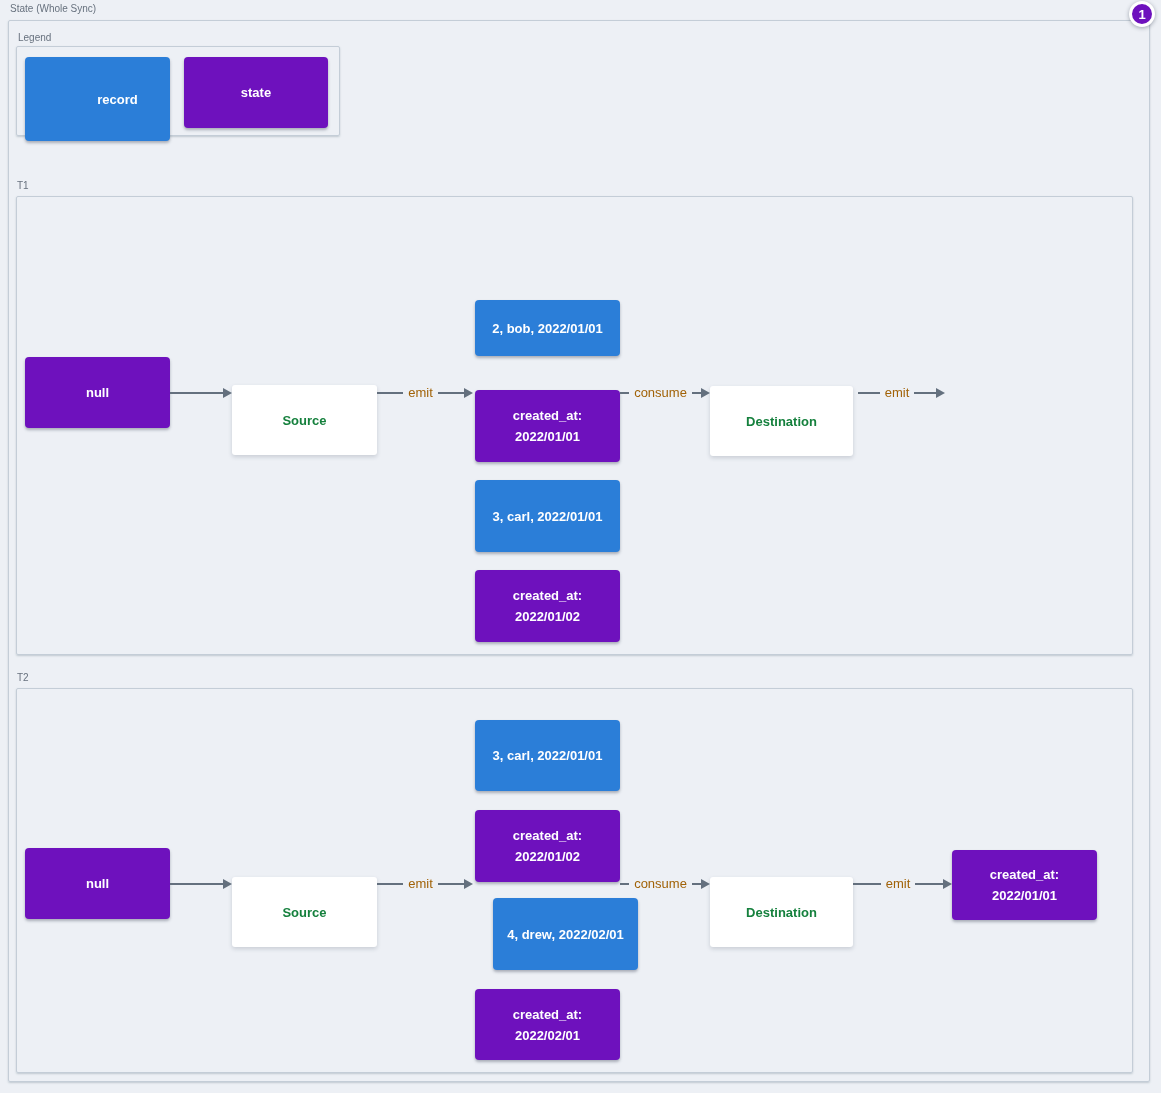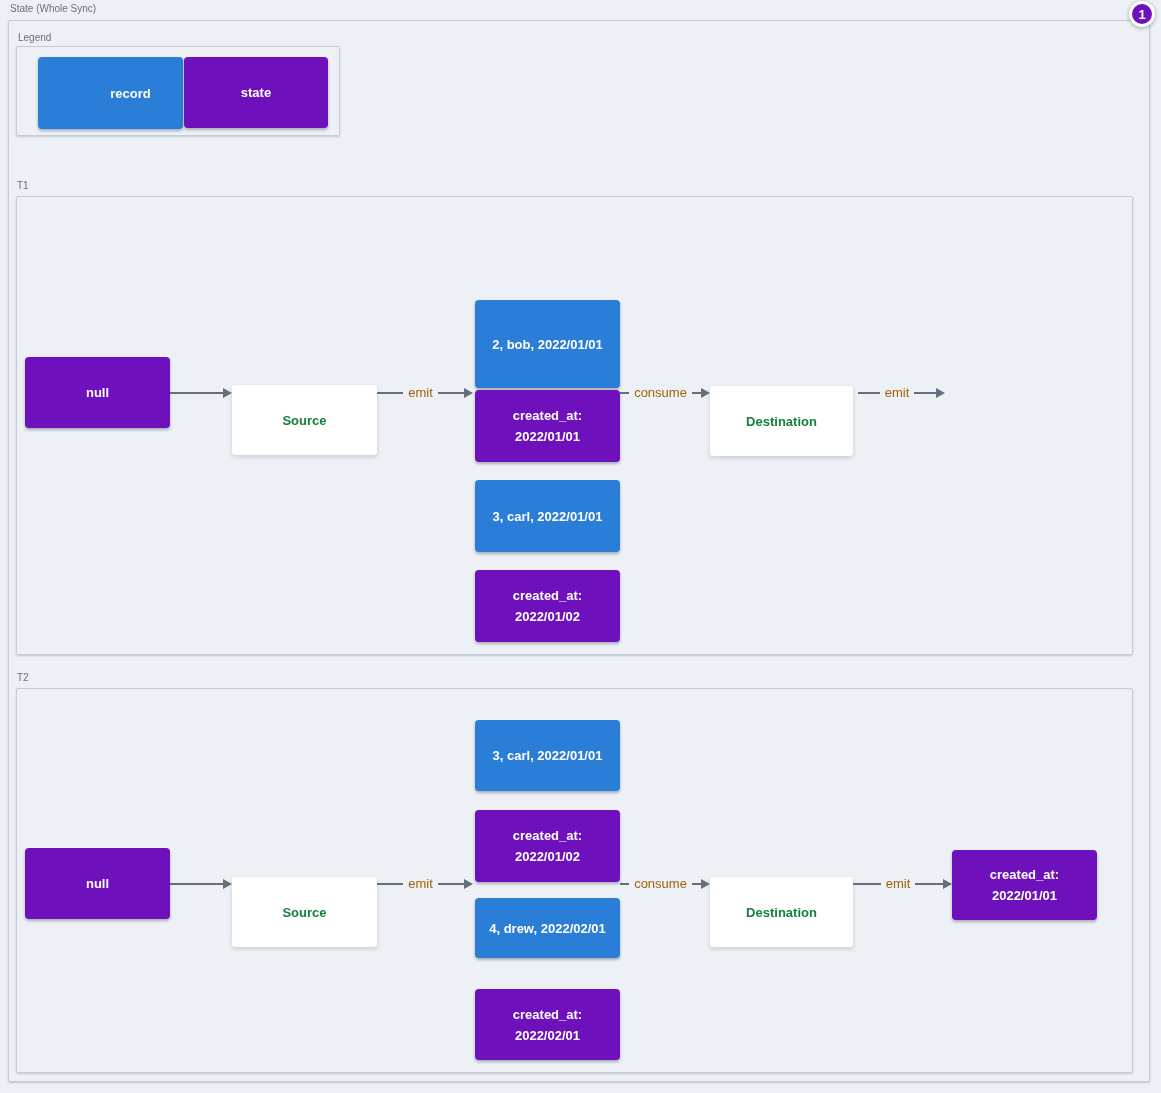--- a/index.html
+++ b/index.html
@@ -97,21 +97,21 @@
 </head>
 <body>
 
 <div class="stage">
 
   <div class="cluster-label" style="left:10px; top:3px;">State (Whole Sync)</div>
   <div class="cluster" style="left:8px; top:20px; width:1142px; height:1062px;"></div>
 
   <div class="cluster-label" style="left:18px; top:32px;">Legend</div>
   <div class="cluster" style="left:16px; top:46px; width:324px; height:90px;"></div>
-  <div class="node record" style="left:38px; top:57px; width:145px; height:72px;padding-left:40px;">record</div>
+  <div class="node record" style="left:25px; top:57px; width:145px; height:84px;padding-left:40px;">record</div>
   <div class="node state" style="left:184px; top:57px; width:144px; height:71px;">state</div>
 
   <div class="cluster-label" style="left:17px; top:180px;">T1</div>
   <div class="cluster" style="left:16px; top:196px; width:1117px; height:459px;"></div>
 
   <div class="node state" style="left:25px; top:357px; width:145px; height:71px;">null</div>
 
   <div class="edge" style="left:170px; top:393px; width:62px;">
     <div class="seg"></div>
     <div class="head"></div>
@@ -119,21 +119,21 @@
 
   <div class="node io" style="left:232px; top:357px; width:145px; height:70px;">Source</div>
 
   <div class="edge" style="left:377px; top:393px; width:96px;">
     <div class="seg"></div>
     <div class="edge-label">emit</div>
     <div class="seg"></div>
     <div class="head"></div>
   </div>
 
-  <div class="node record" style="left:475px; top:300px; width:145px; height:88px;">2, bob, 2022/01/01</div>
+  <div class="node record" style="left:475px; top:300px; width:145px; height:56px;">2, bob, 2022/01/01</div>
   <div class="node state" style="left:475px; top:390px; width:145px; height:72px;">created_at:
 2022/01/01</div>
   <div class="node record" style="left:475px; top:480px; width:145px; height:72px;">3, carl, 2022/01/01</div>
   <div class="node state" style="left:475px; top:570px; width:145px; height:72px;">created_at:
 2022/01/02</div>
 
   <div class="edge" style="left:620px; top:393px; width:90px;">
     <div class="seg"></div>
     <div class="edge-label">consume</div>
     <div class="seg"></div>
@@ -164,21 +164,21 @@
   <div class="edge" style="left:377px; top:884px; width:96px;">
     <div class="seg"></div>
     <div class="edge-label">emit</div>
     <div class="seg"></div>
     <div class="head"></div>
   </div>
 
   <div class="node record" style="left:475px; top:720px; width:145px; height:71px;">3, carl, 2022/01/01</div>
   <div class="node state" style="left:475px; top:810px; width:145px; height:72px;">created_at:
 2022/01/02</div>
-  <div class="node record" style="left:475px; top:898px; width:145px; height:60px;">4, drew, 2022/02/01</div>
+  <div class="node record" style="left:493px; top:898px; width:145px; height:72px;">4, drew, 2022/02/01</div>
   <div class="node state" style="left:475px; top:989px; width:145px; height:71px;">created_at:
 2022/02/01</div>
 
   <div class="edge" style="left:620px; top:884px; width:90px;">
     <div class="seg"></div>
     <div class="edge-label">consume</div>
     <div class="seg"></div>
     <div class="head"></div>
   </div>
 

